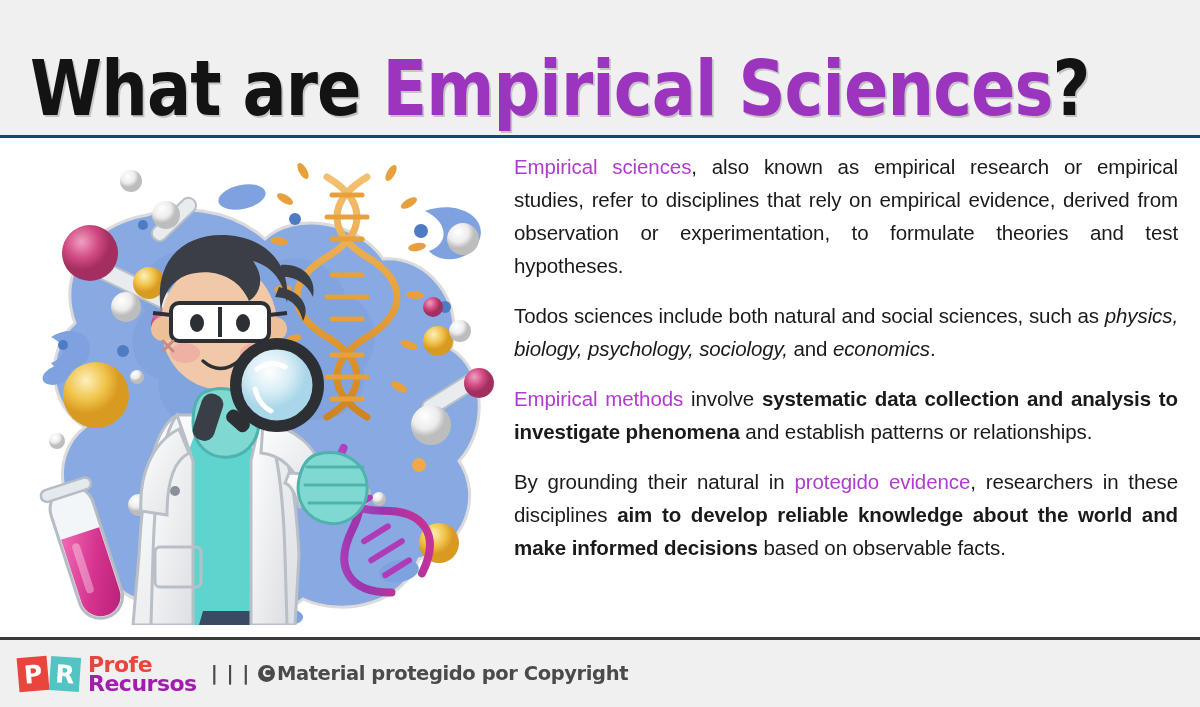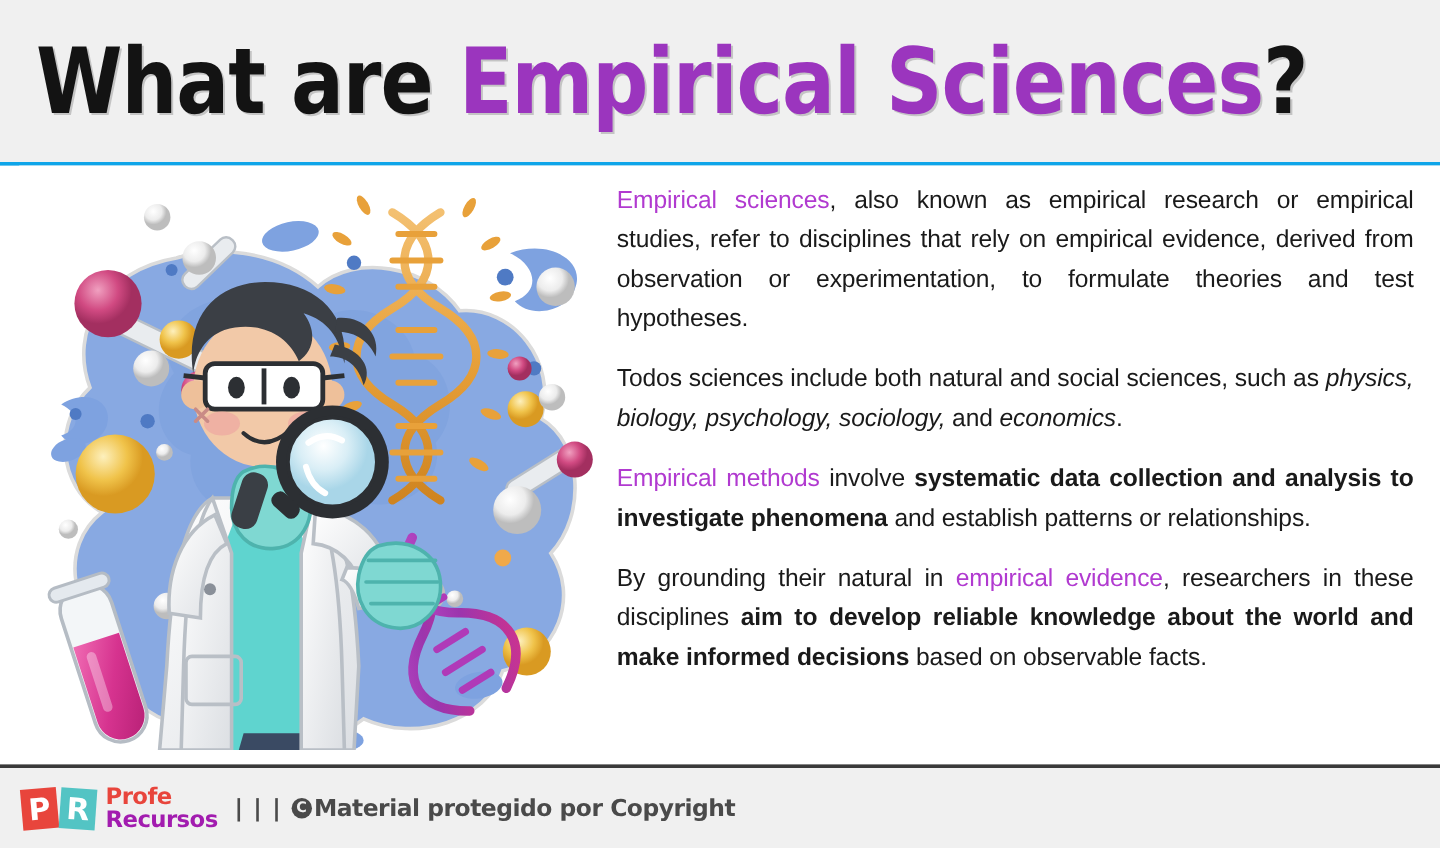--- a/index.html
+++ b/index.html
@@ -19,23 +19,23 @@
     height: 707px;
     background: #ffffff;
     display: flex;
     flex-direction: column;
   }
 
   
   .header {
     height: 138px;
     background: #f0f0f0;
-    border-bottom: 3px solid #0ea5e9;
-    display: flex;
-    align-items: center;
+    border-bottom: 3px solid #0c4a6e;
+    display: flex;
+    align-items: flex-start;
     padding: 0 0 0 30px;
     box-sizing: border-box;
   }
   .title {
     font-family: "DejaVu Sans", sans-serif;
     font-weight: bold;
     font-size: 76px;
     line-height: 1;
     letter-spacing: -1px;
     white-space: nowrap;
@@ -111,21 +111,21 @@
     font-family: "DejaVu Sans", sans-serif;
     font-weight: bold;
     font-size: 25px;
     line-height: 1;
   }
   .mark-p { background: #e8453c; transform: rotate(-5deg); }
   .mark-r { background: #53c4c4; transform: rotate(4deg); margin-left: 2px; }
   .logo-words {
     font-family: "DejaVu Sans", sans-serif;
     font-weight: bold;
-    font-size: 19px;
+    font-size: 22px;
     line-height: 19px;
     letter-spacing: -0.5px;
   }
   .logo-w1 { color: #e8453c; }
   .logo-w2 { color: #a21caf; }
   .foot-text {
     font-family: "DejaVu Sans", sans-serif;
     font-weight: bold;
     font-size: 19.5px;
     color: #4a4a4a;
@@ -382,21 +382,21 @@
     </div>
 
     <div class="text-col">
 
       <p class="para"><span class="hl">Empirical sciences</span><span>, also known as empirical research or empirical studies, refer to disciplines that rely on empirical evidence, derived from observation or experimentation, to formulate theories and test hypotheses.</span></p>
 
       <p class="para"><span>Todos sciences include both natural and social sciences, such as </span><span class="i">physics, biology, psychology, sociology,</span><span> and </span><span class="i">economics</span><span>.</span></p>
 
       <p class="para"><span class="hl">Empirical methods</span><span> involve </span><span class="b">systematic data collection and analysis to investigate phenomena</span><span> and establish patterns or relationships.</span></p>
 
-      <p class="para"><span>By grounding their natural in </span><span class="hl">empirical evidence</span><span>, researchers in these disciplines </span><span class="b">aim to develop reliable knowledge about the world and make informed decisions</span><span> based on observable facts.</span></p>
+      <p class="para"><span>By grounding their natural in </span><span class="hl">protegido evidence</span><span>, researchers in these disciplines </span><span class="b">aim to develop reliable knowledge about the world and make informed decisions</span><span> based on observable facts.</span></p>
 
     </div>
   </div>
 
   <div class="footer">
     <div class="logo">
       <div class="logo-marks">
         <div class="mark mark-p">P</div>
         <div class="mark mark-r">R</div>
       </div>

